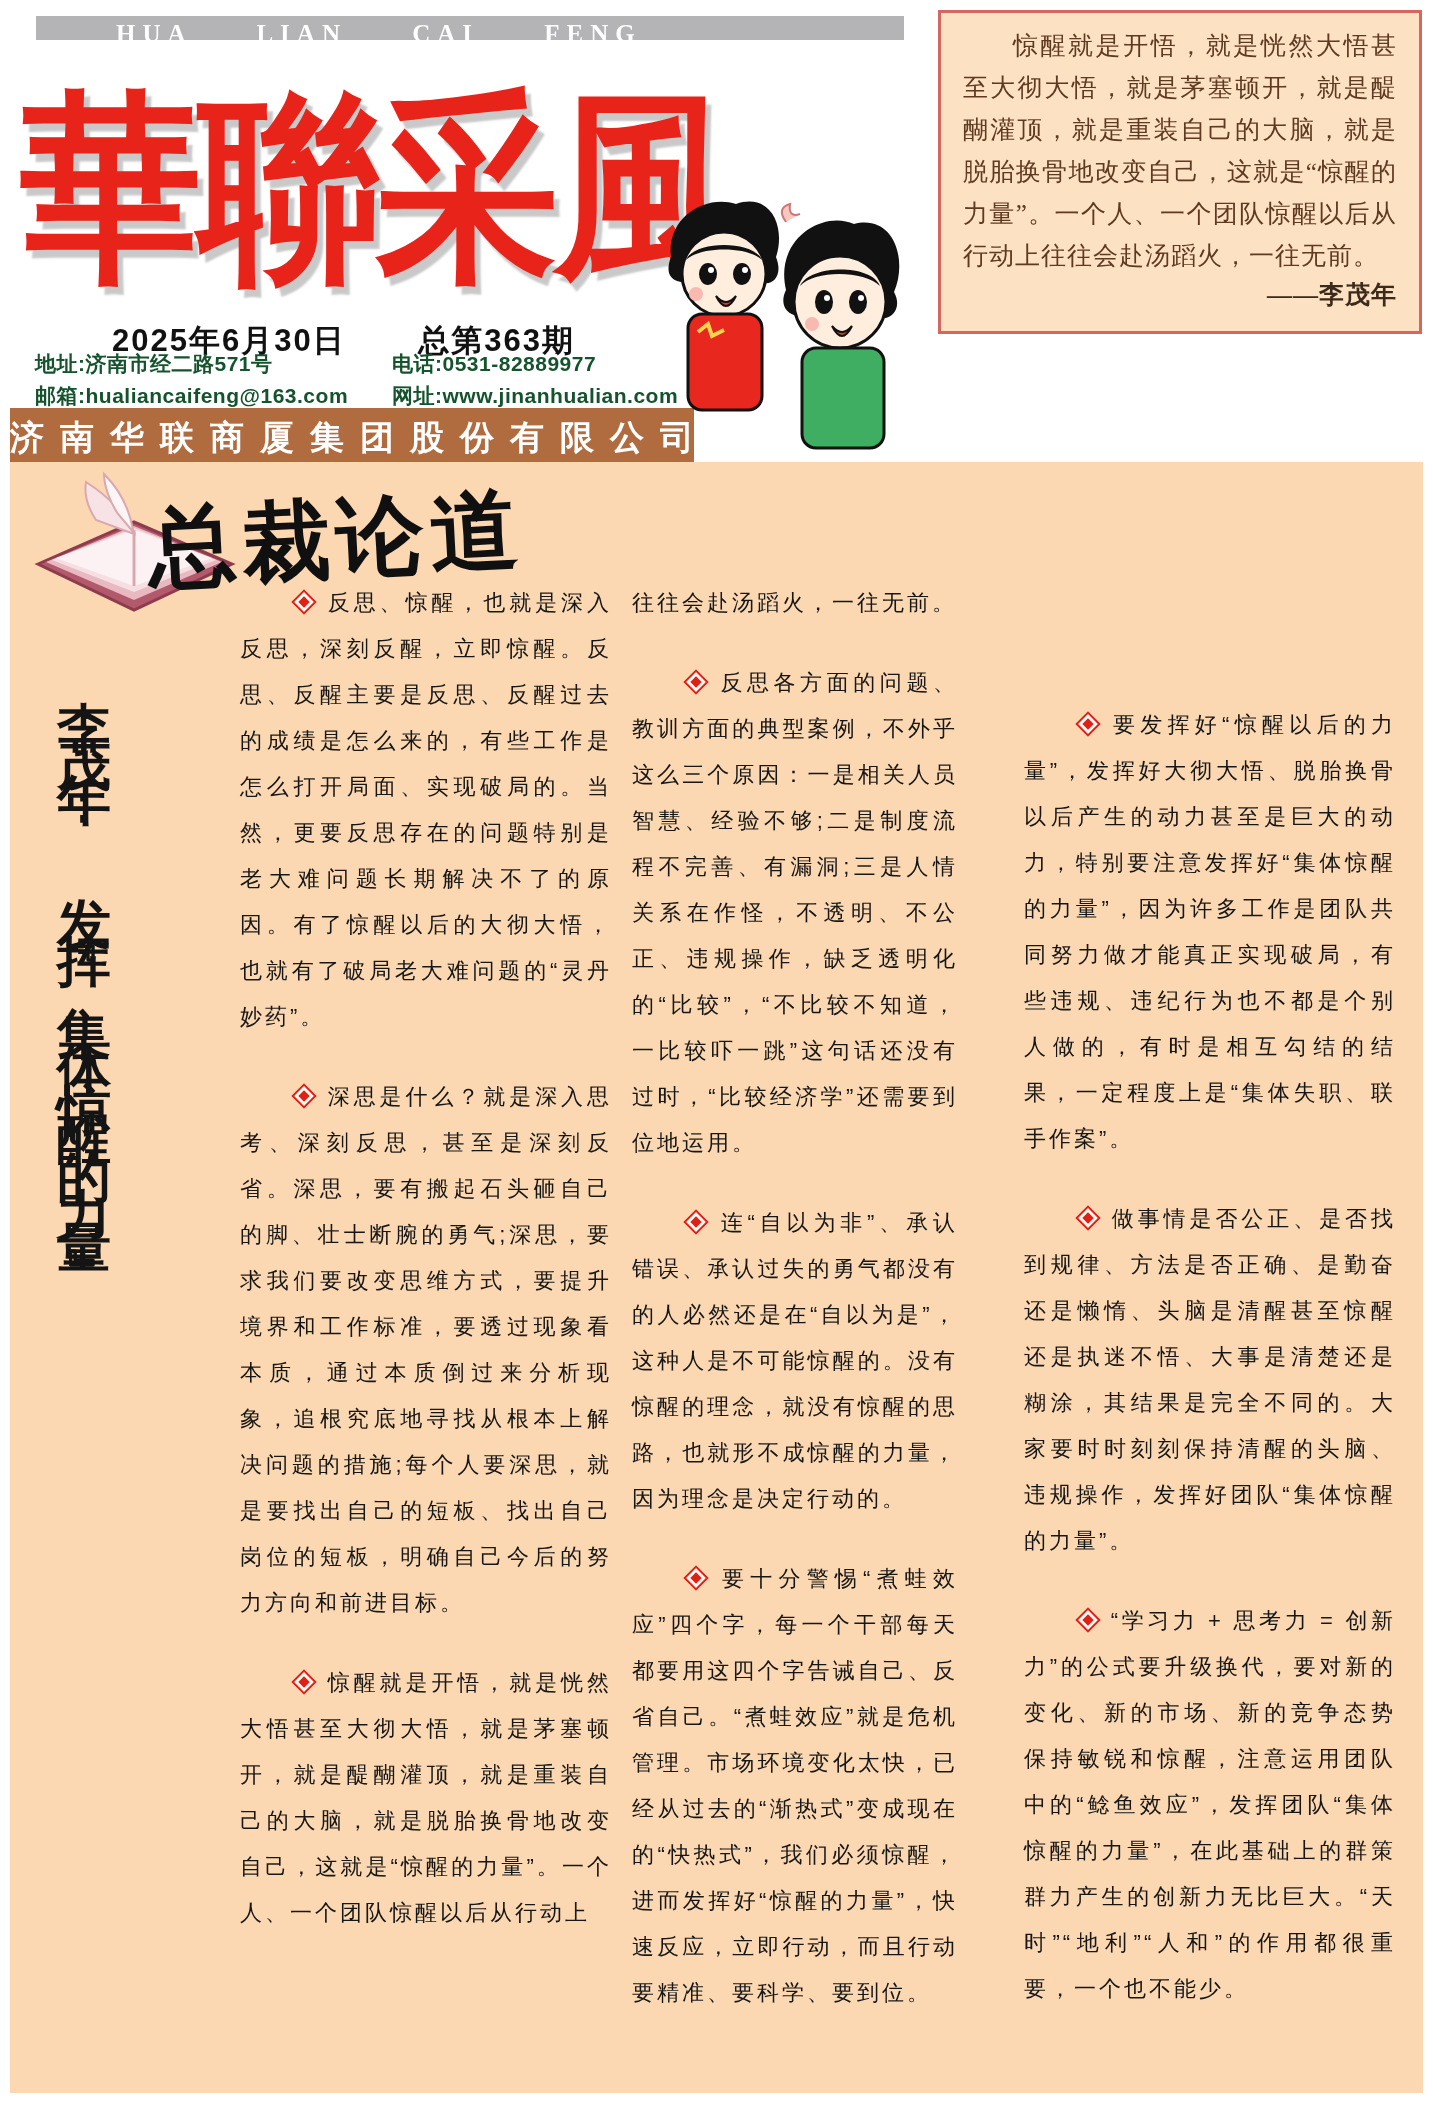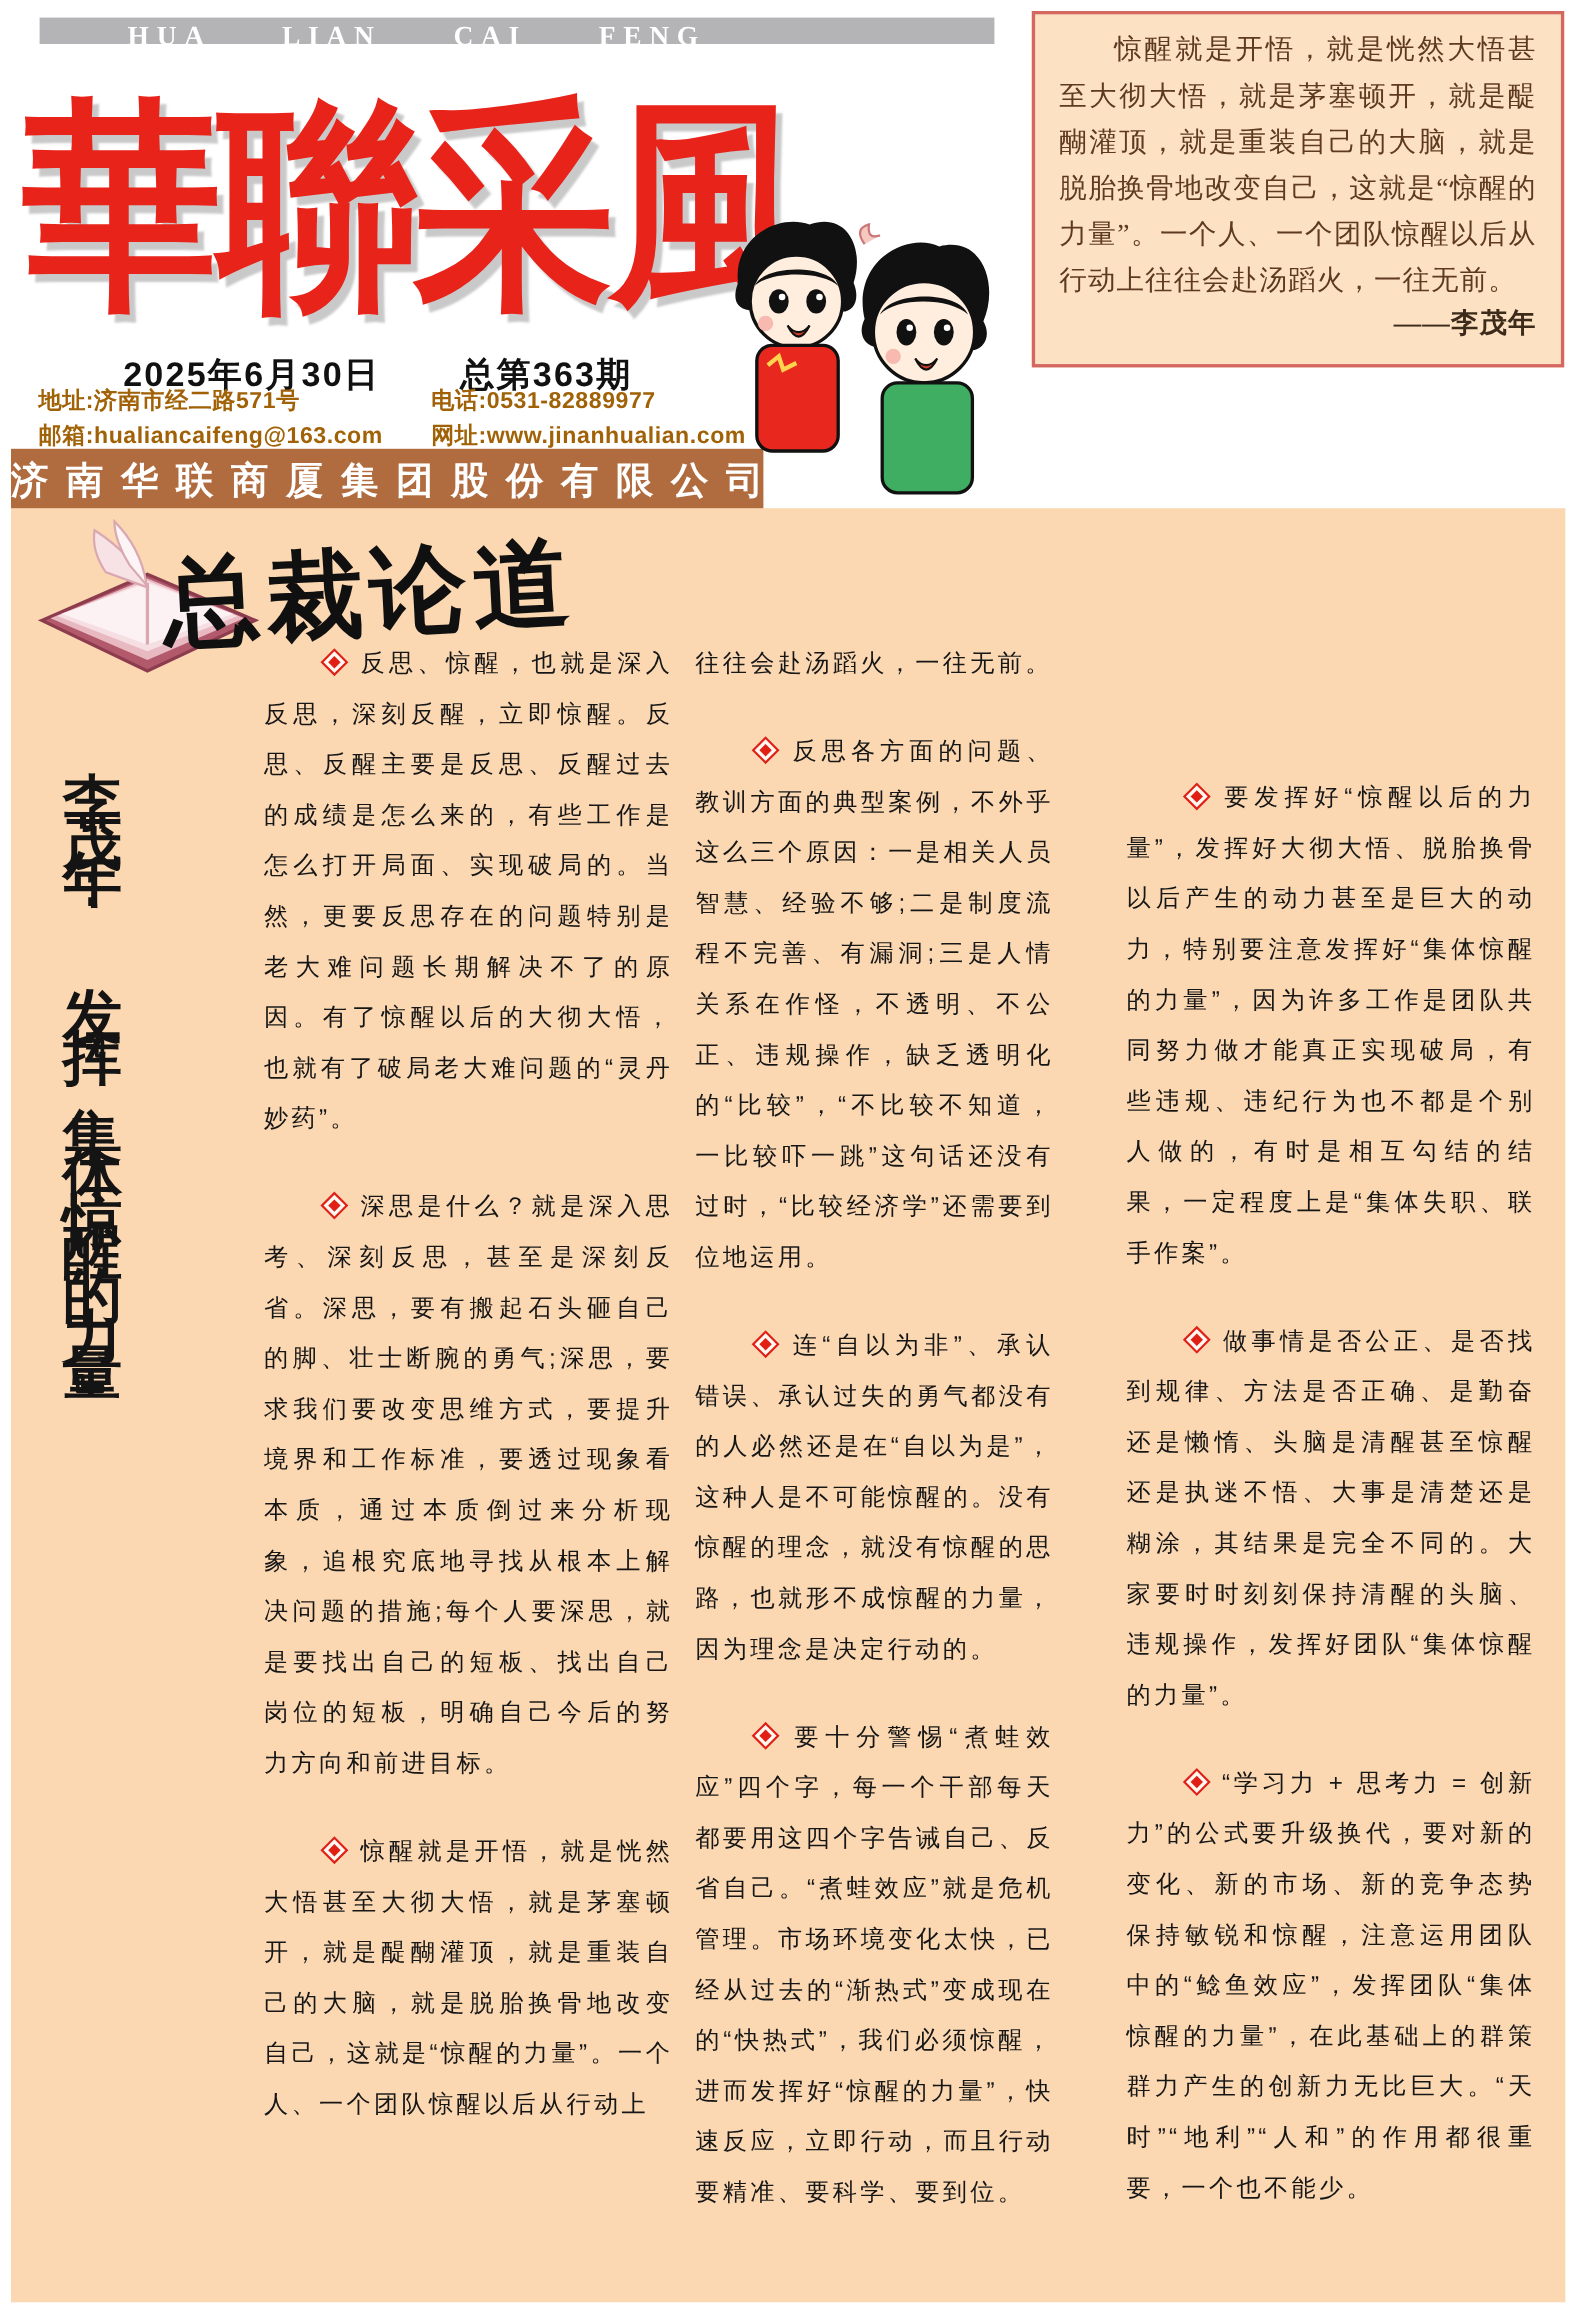--- a/index.html
+++ b/index.html
@@ -20,21 +20,21 @@
     color:#e8231a;font-family:"Liberation Serif",serif;font-weight:bold;
     font-size:182px;line-height:280px;letter-spacing:-4px;white-space:nowrap;
     text-shadow:6px 7px 2px #c9c9c9, -2px -2px 0 #ffffff, 2px -2px 0 #ffffff;
     transform:scaleY(1.12);transform-origin:top left;
   }
   .date-line{
     position:absolute;left:112px;top:320px;width:600px;
     font-size:31px;font-weight:bold;color:#111;letter-spacing:2px;white-space:nowrap;
   }
   .date-line .issue{margin-left:62px;}
-  .info-line{position:absolute;font-size:21px;font-weight:bold;color:#a16207;white-space:nowrap;letter-spacing:0.5px;}
+  .info-line{position:absolute;font-size:21px;font-weight:bold;color:#14532d;white-space:nowrap;letter-spacing:0.5px;}
   .i1{left:35px;top:350px;}
   .i2{left:392px;top:350px;}
   .i3{left:35px;top:382px;text-align:center;}
   .i4{left:392px;top:382px;}
   .company-bar{
     position:absolute;left:10px;top:408px;width:684px;height:58px;
     background:#b06b3e;color:#ffffff;font-weight:bold;font-size:34px;
     letter-spacing:16px;text-align:center;line-height:58px;white-space:nowrap;
     font-family:"Liberation Sans",sans-serif;
   }

